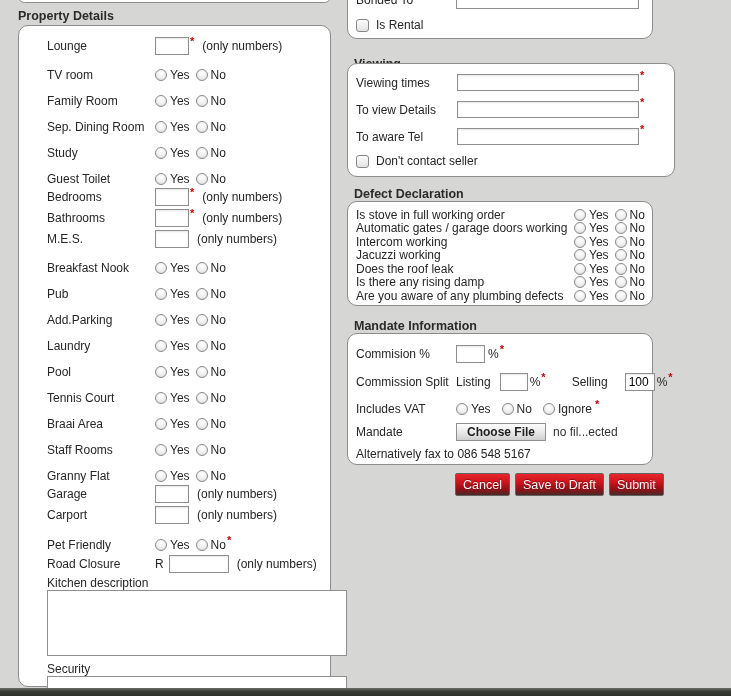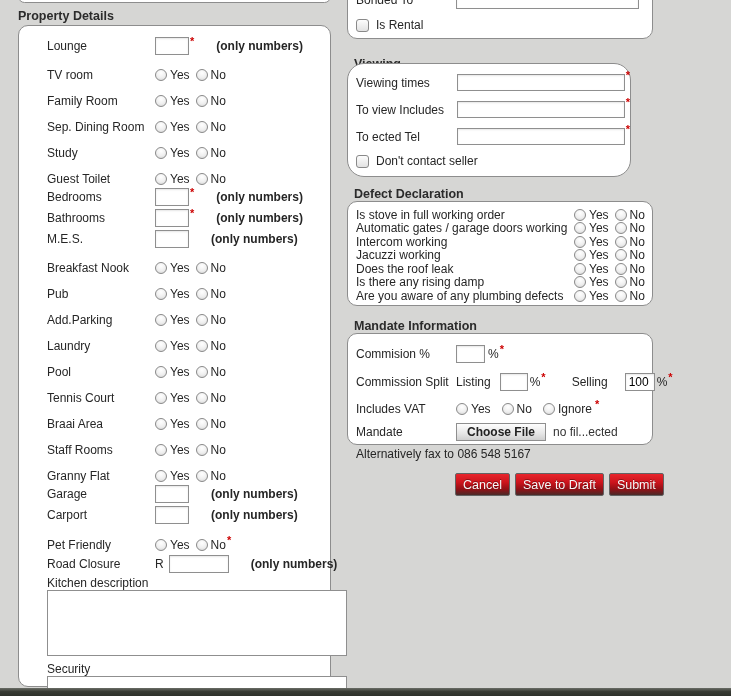--- a/index.html
+++ b/index.html
@@ -30,21 +30,21 @@
   .cb {
     flex:none; width:13px; height:13px; border-radius:3px;
     border:1px solid #898989;
     background: linear-gradient(#fdfdfd, #e2e2e2);
     display:inline-block;
   }
   .gap { width:6px; flex:none; }
   
   .pd-content { padding:8px 0 0 9px; }
   .num-row { display:flex; align-items:center; height:18px; margin:3px 0; }
-  .num-row .hint { margin-left:22px; white-space:nowrap;font-weight:bold; }
+  .num-row .hint { margin-left:8px; white-space:nowrap; }
   .yn-row { display:flex; align-items:center; height:13px; white-space:nowrap;margin-top:13px; }
   .ta-wrap {}
   .ta-block { margin-top:3px; }
   .ta-lbl { height:14px; }
   .ta {
     display:block; width:300px; height:66px; border:1px solid #8f8f8f;
     resize:none; margin-bottom:6px; background:#fff;
     font:12px "Liberation Sans", sans-serif;
   }
   .ta-wrap .ta-block:nth-of-type(2) .ta { height:68px; }
@@ -313,36 +313,36 @@
   <div class="panel" style="left:347px; top:-60px; width:306px; height:99px;">
     <span style="position:absolute; left:8px; top:52px; white-space:nowrap;">Bonded To</span>
     <input class="input" style="position: absolute; left: 108px; top: 51px; width: 183px; height: 17px;">
     <div style="position:absolute; left:8px; top:77px; display:flex; align-items:center; gap:7px;">
       <span class="cb"></span>
       <span>Is Rental</span>
     </div>
   </div>
 
   <div class="hdr" style="left:354px; top:49px;margin-top:8px;">Viewing</div>
-  <div class="panel" style="left:347px; top:63px; width:284px; height:114px;border-radius:17px;">
+  <div class="panel" style="left:347px; top:63px; width:328px; height:114px;">
 
       <div class="v-row">
         <span class="v-lbl">Viewing times</span>
         <input class="input v-input" style="">
         <span class="req">*</span>
       </div>
 
       <div class="v-row">
-        <span class="v-lbl">To view Includes</span>
+        <span class="v-lbl">To view Details</span>
         <input class="input v-input" style="">
         <span class="req">*</span>
       </div>
 
       <div class="v-row">
-        <span class="v-lbl">To ected Tel</span>
+        <span class="v-lbl">To aware Tel</span>
         <input class="input v-input" style="">
         <span class="req">*</span>
       </div>
 
     <div class="cb-row">
       <span class="cb"></span>
       <span>Don't contact seller</span>
     </div>
   </div>
 
@@ -408,21 +408,21 @@
         <span class="radio"></span>
         <span>Yes</span>
         <span class="gap"></span>
         <span class="radio"></span>
         <span>No</span>
       </div>
 
   </div>
 
   <div class="hdr" style="left:354px; top:319px;">Mandate Information</div>
-  <div class="panel" style="left:347px; top:333px; width:306px; height:112px; padding:2px 0 0 8px;">
+  <div class="panel" style="left:347px; top:333px; width:306px; height:132px; padding:2px 0 0 8px;">
 
     <div class="m-row" style="margin-top:9px">
       <span class="m-lbl">Commision %</span>
       <input class="input" style="width: 29px;">
       <span style="margin-left:3px">%</span>
       <span class="req">*</span>
     </div>
 
     <div class="m-row" style="margin-top:10px">
       <span class="m-lbl">Commission Split</span>

